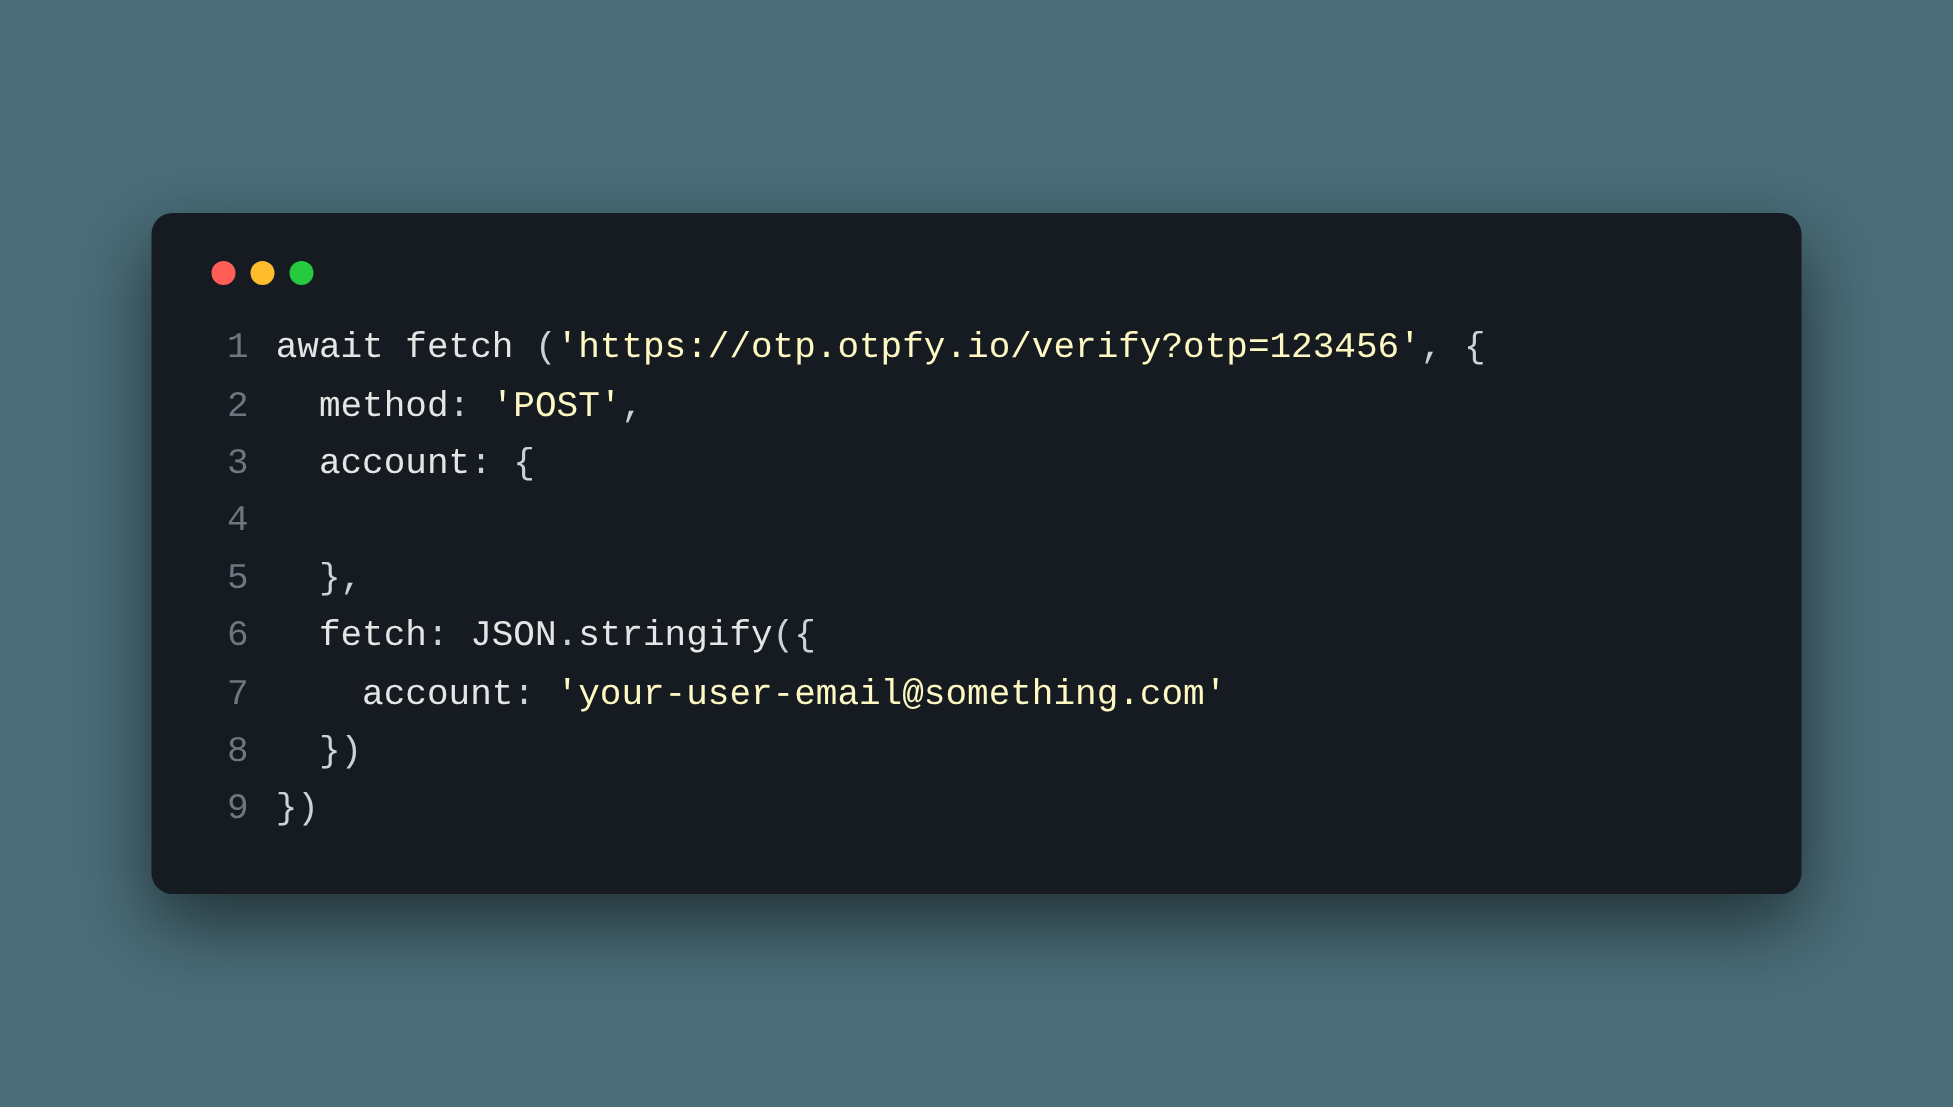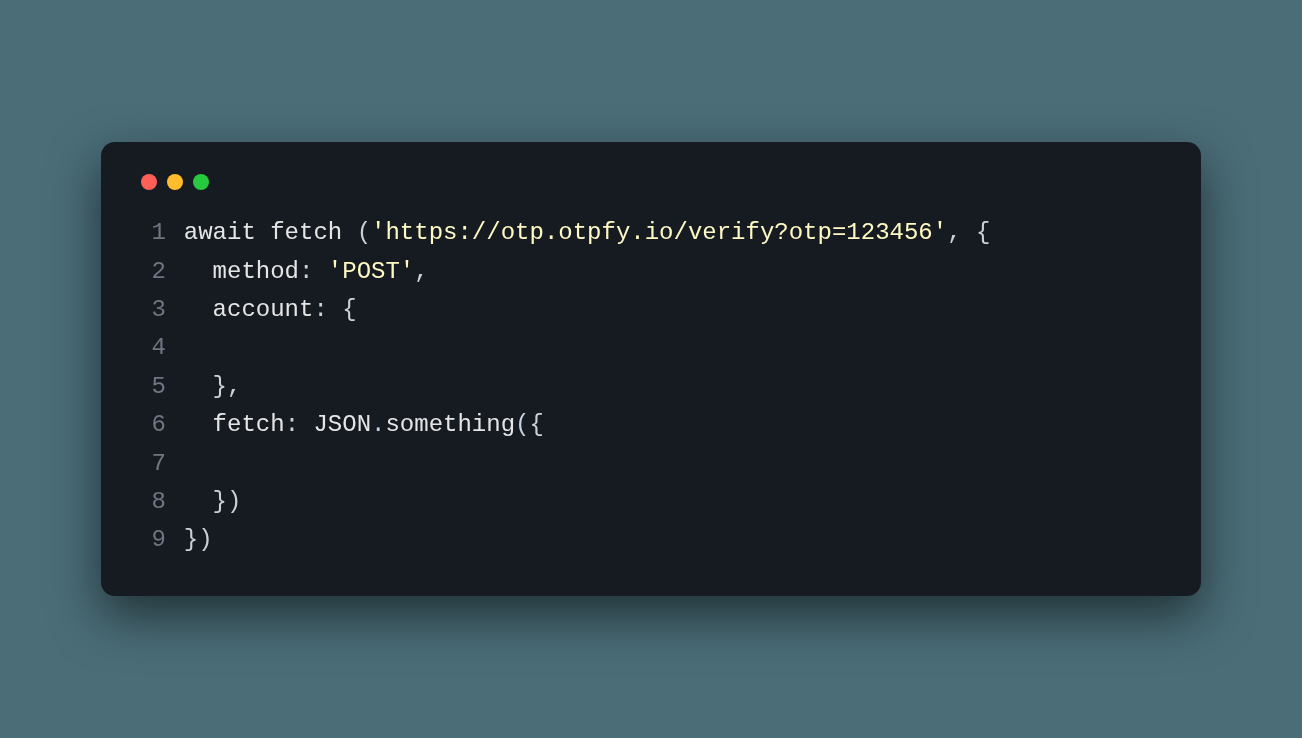--- a/index.html
+++ b/index.html
@@ -61,18 +61,18 @@
     <div class="dot red"></div>
     <div class="dot yellow"></div>
     <div class="dot green"></div>
   </div>
   <div class="code" id="code">
       <div class="line"><span class="ln">1</span><span class="content"><span class="tok-kw">await</span><span class="tok-punc"> </span><span class="tok-fn">fetch</span><span class="tok-punc"> (</span><span class="tok-str">'https://otp.otpfy.io/verify?otp=123456'</span><span class="tok-punc">, {</span></span></div>
       <div class="line"><span class="ln">2</span><span class="content"><span class="tok-punc">  </span><span class="tok-fn">method</span><span class="tok-punc">: </span><span class="tok-str">'POST'</span><span class="tok-punc">,</span></span></div>
       <div class="line"><span class="ln">3</span><span class="content"><span class="tok-punc">  </span><span class="tok-fn">account</span><span class="tok-punc">: {</span></span></div>
       <div class="line"><span class="ln">4</span></div>
       <div class="line"><span class="ln">5</span><span class="content"><span class="tok-punc">  },</span></span></div>
-      <div class="line"><span class="ln">6</span><span class="content"><span class="tok-punc">  </span><span class="tok-fn">fetch</span><span class="tok-punc">: </span><span class="tok-fn">JSON</span><span class="tok-punc">.</span><span class="tok-fn">something</span><span class="tok-punc">({</span></span></div>
-      <div class="line"><span class="ln">7</span></div>
+      <div class="line"><span class="ln">6</span><span class="content"><span class="tok-punc">  </span><span class="tok-fn">fetch</span><span class="tok-punc">: </span><span class="tok-fn">JSON</span><span class="tok-punc">.</span><span class="tok-fn">stringify</span><span class="tok-punc">({</span></span></div>
+      <div class="line"><span class="ln">7</span><span class="content"><span class="tok-punc">    </span><span class="tok-fn">account</span><span class="tok-punc">: </span><span class="tok-str">'your-user-email@something.com'</span></span></div>
       <div class="line"><span class="ln">8</span><span class="content"><span class="tok-punc">  })</span></span></div>
       <div class="line"><span class="ln">9</span><span class="content"><span class="tok-punc">})</span></span></div>
     </div>
 </div>
 
 </body></html>

